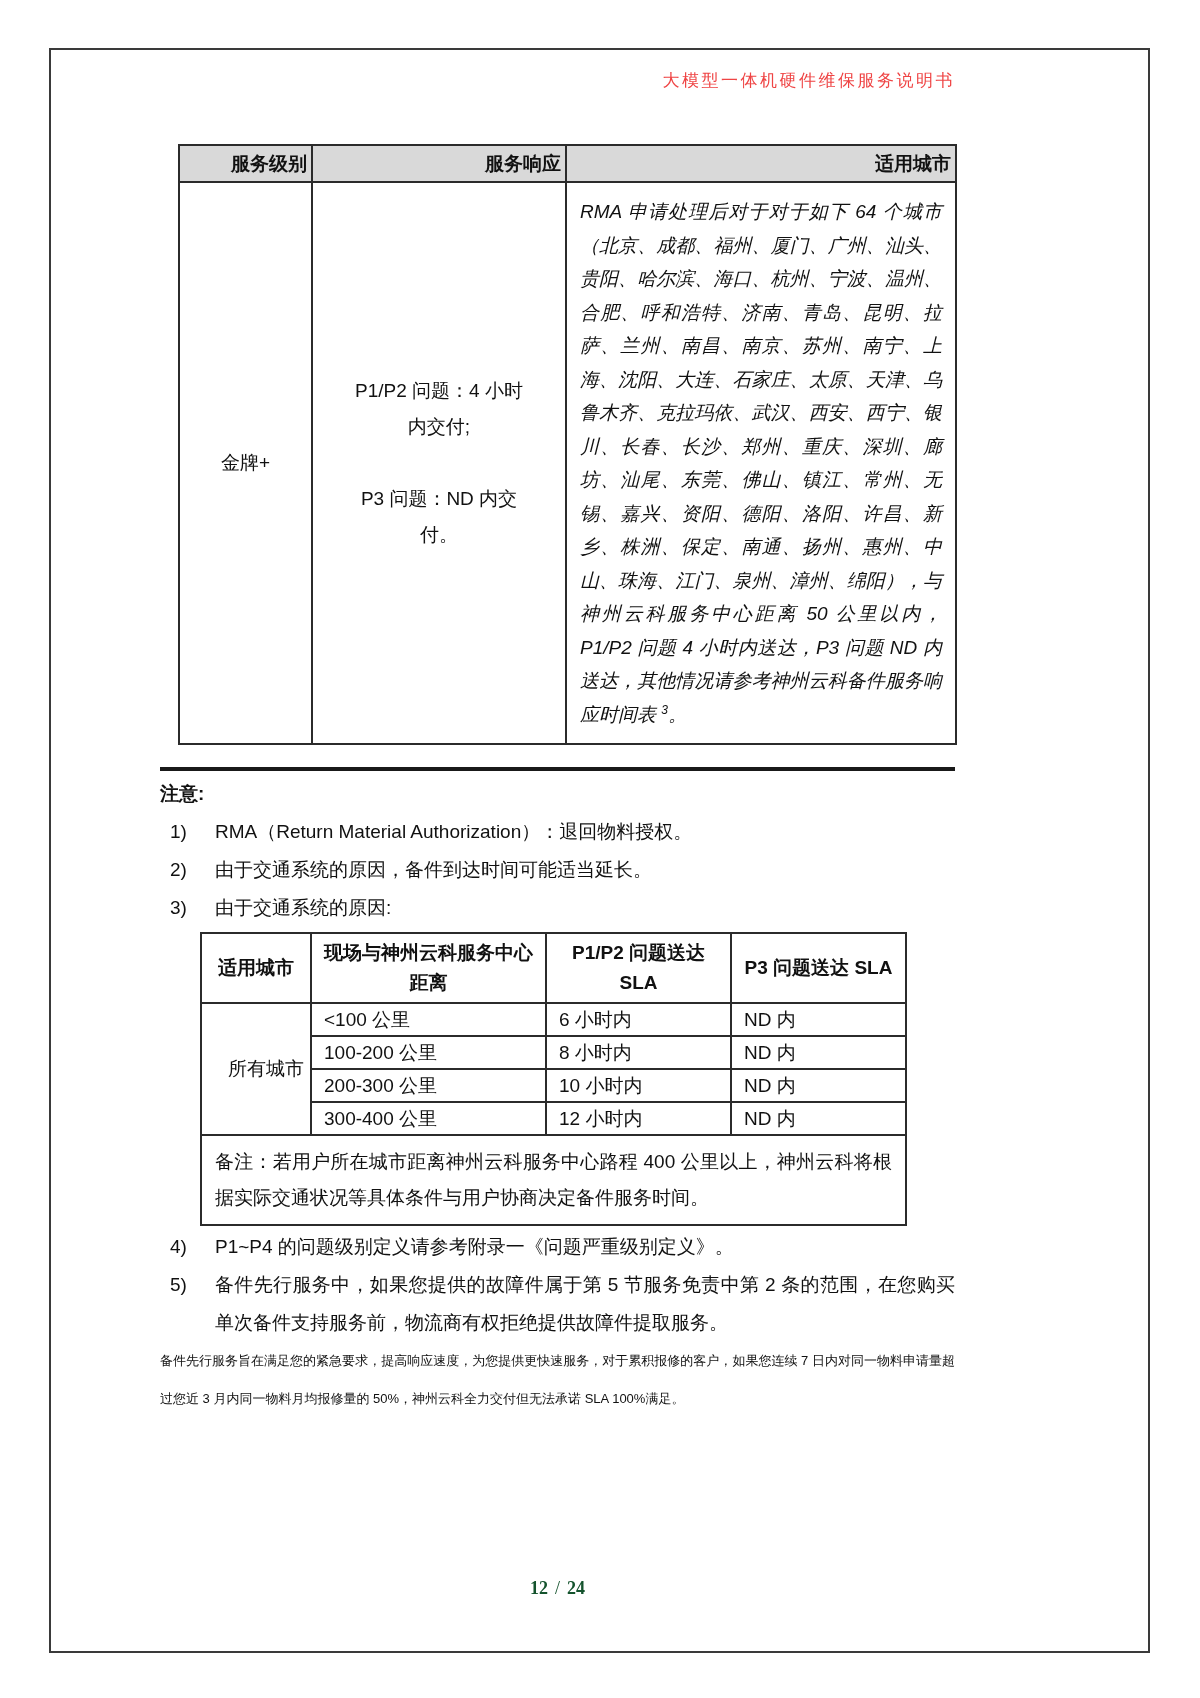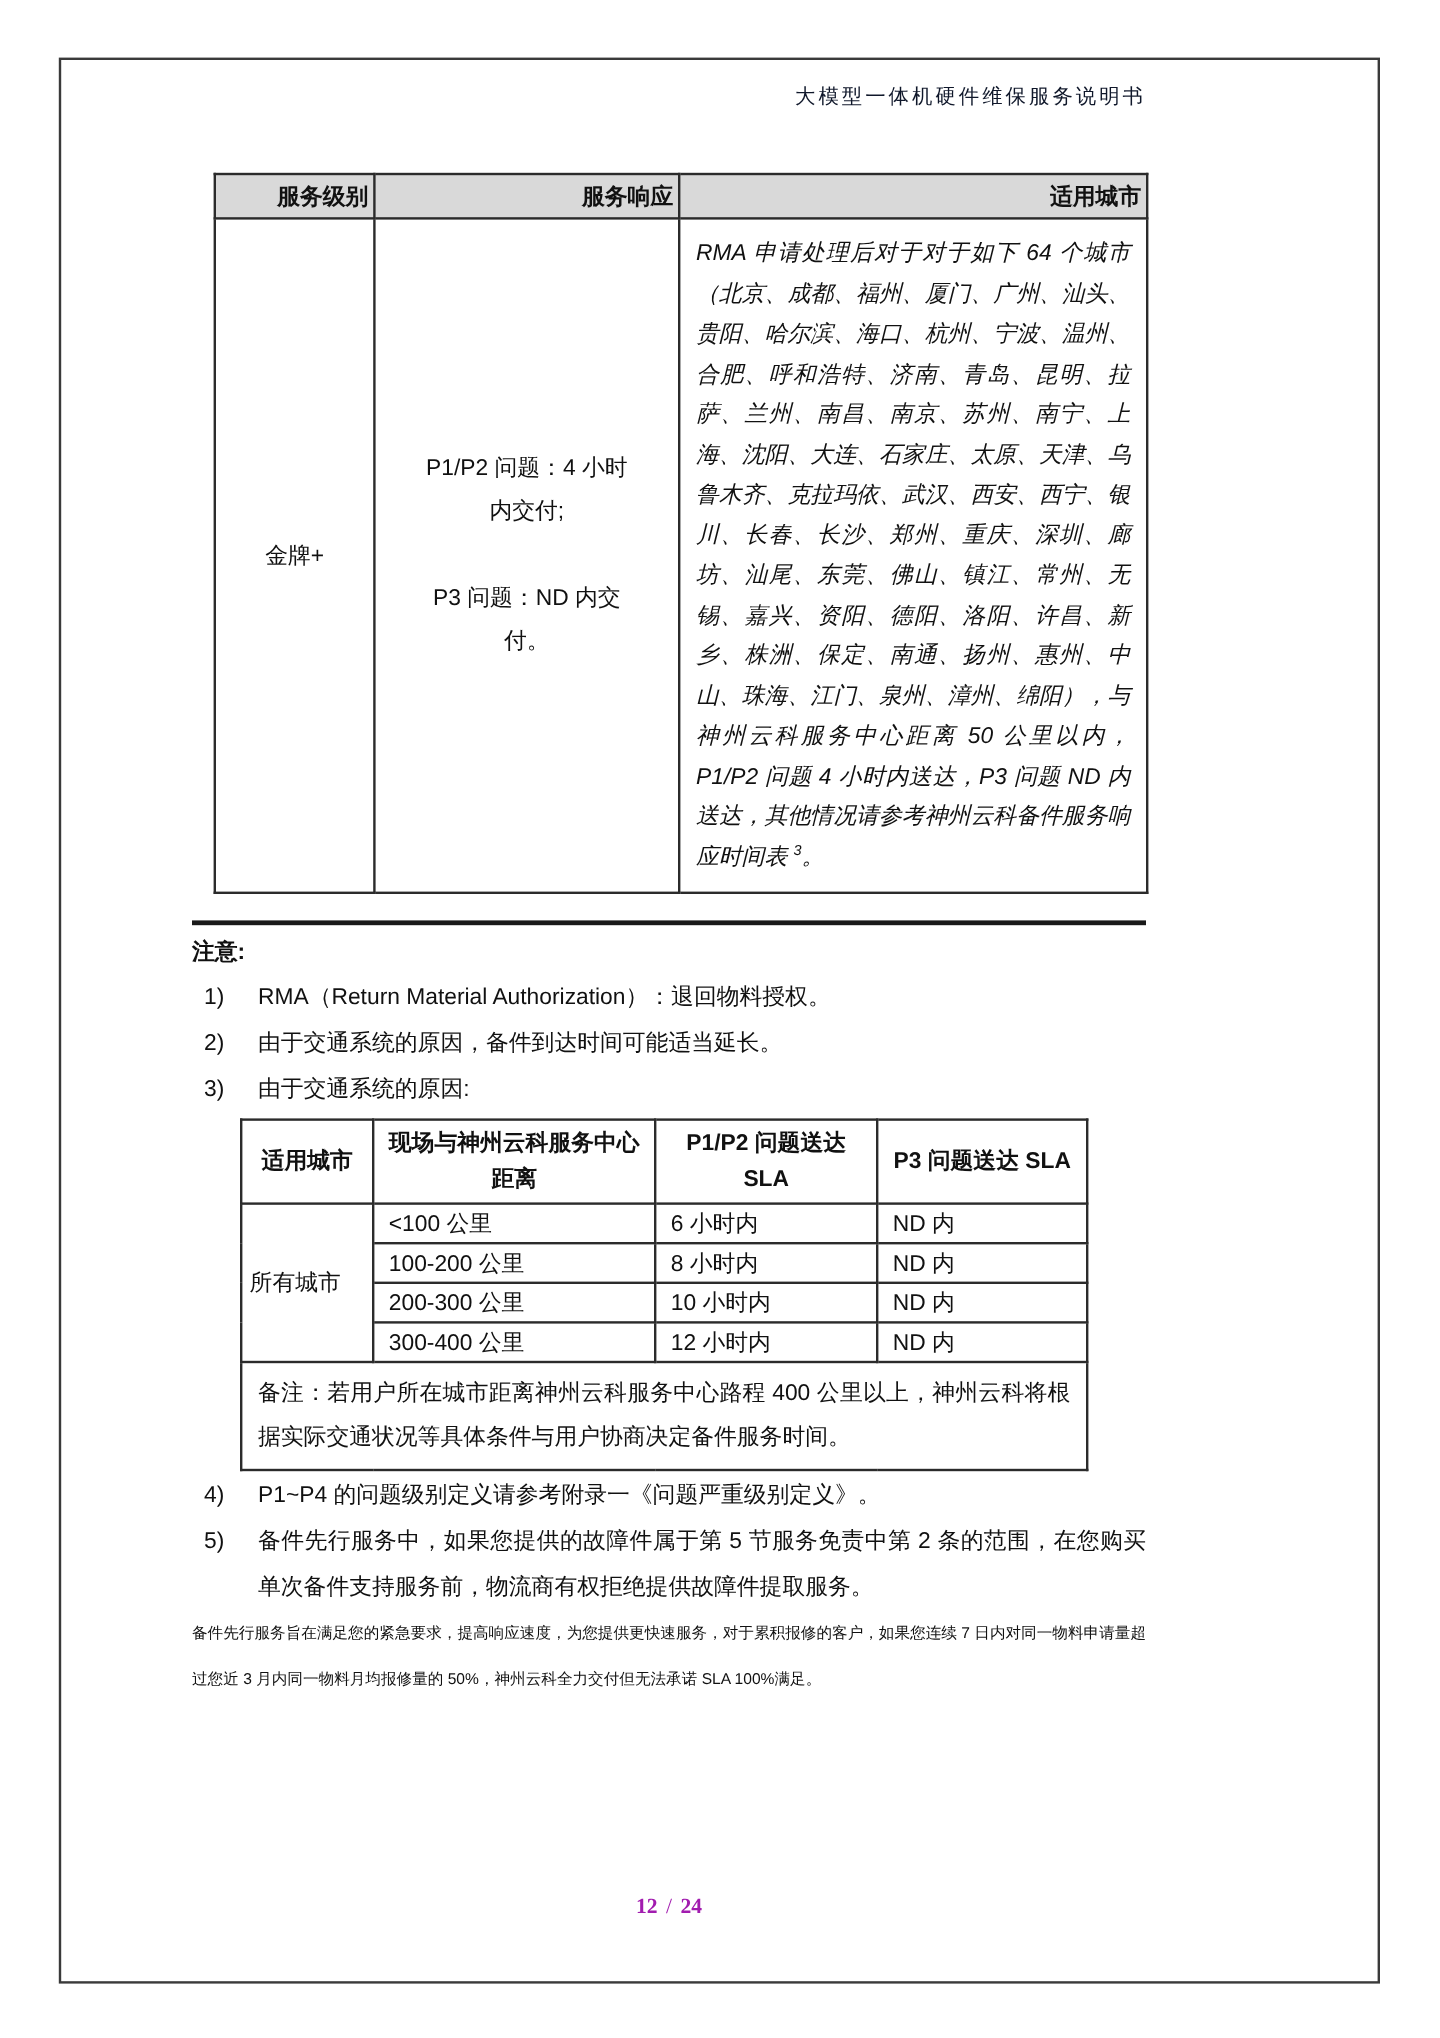--- a/index.html
+++ b/index.html
@@ -17,21 +17,21 @@
   .page-frame{
     position:absolute;left:49px;top:48px;width:1101px;height:1605px;
     border:2px solid #3a3a3a;box-sizing:border-box;pointer-events:none;
   }
   .content{
     position:absolute;left:160px;top:70px;width:795px;
   }
   .doc-header{
     text-align:right;
     font-family:"Liberation Serif","DejaVu Serif",serif;
-    font-size:17px;letter-spacing:2.5px;color:#0f172a;
+    font-size:17px;letter-spacing:2.5px;color:#ef4444;
     margin:0 0 52px 0;line-height:22px;
   }
   
   table{border-collapse:collapse;table-layout:fixed;}
   .service-table{width:777px;margin-left:18px;font-size:19px;}
   .service-table th,.service-table td{
     border:2px solid var(--border);box-sizing:border-box;vertical-align:middle;
   }
   .service-table th{
     background:var(--table-header-bg);height:37px;font-weight:bold;
@@ -56,31 +56,31 @@
   .note-num{width:45px;flex:none;}
   .note-text{flex:1;text-align:justify;}
   
   .sla-table{width:705px;margin:5px 0 2px 40px;font-size:19px;}
   .sla-table th,.sla-table td{
     border:2px solid var(--border);box-sizing:border-box;vertical-align:middle;
     padding:2px 6px;
   }
   .sla-table th{font-weight:bold;text-align:center;height:70px;line-height:30px;background:#fff;}
   .sla-table td{height:33px;}
-  .sla-table .cell-scope{text-align:left;}
+  .sla-table .cell-scope{text-align:right;}
   .sla-table .cell-val{text-align:left;padding-left:12px;}
   .sla-table .cell-remark{
     padding:8px 13px;line-height:36px;text-align:justify;height:auto;
   }
   
   .closing{font-size:13px;line-height:38px;text-align:justify;margin-top:0;}
   
   .page-num{
     position:absolute;left:160px;width:795px;top:1578px;text-align:center;
-    font-family:"Liberation Serif","DejaVu Serif",serif;font-size:18px;color:#a21caf;
+    font-family:"Liberation Serif","DejaVu Serif",serif;font-size:18px;color:#14532d;
   }
   .page-num .num{font-weight:bold;}
   .page-num .sep{margin:0 7px;font-weight:normal;}
 </style>
 </head>
 <body>
 
 <div class="page-frame"></div>
 
 <div class="content">

